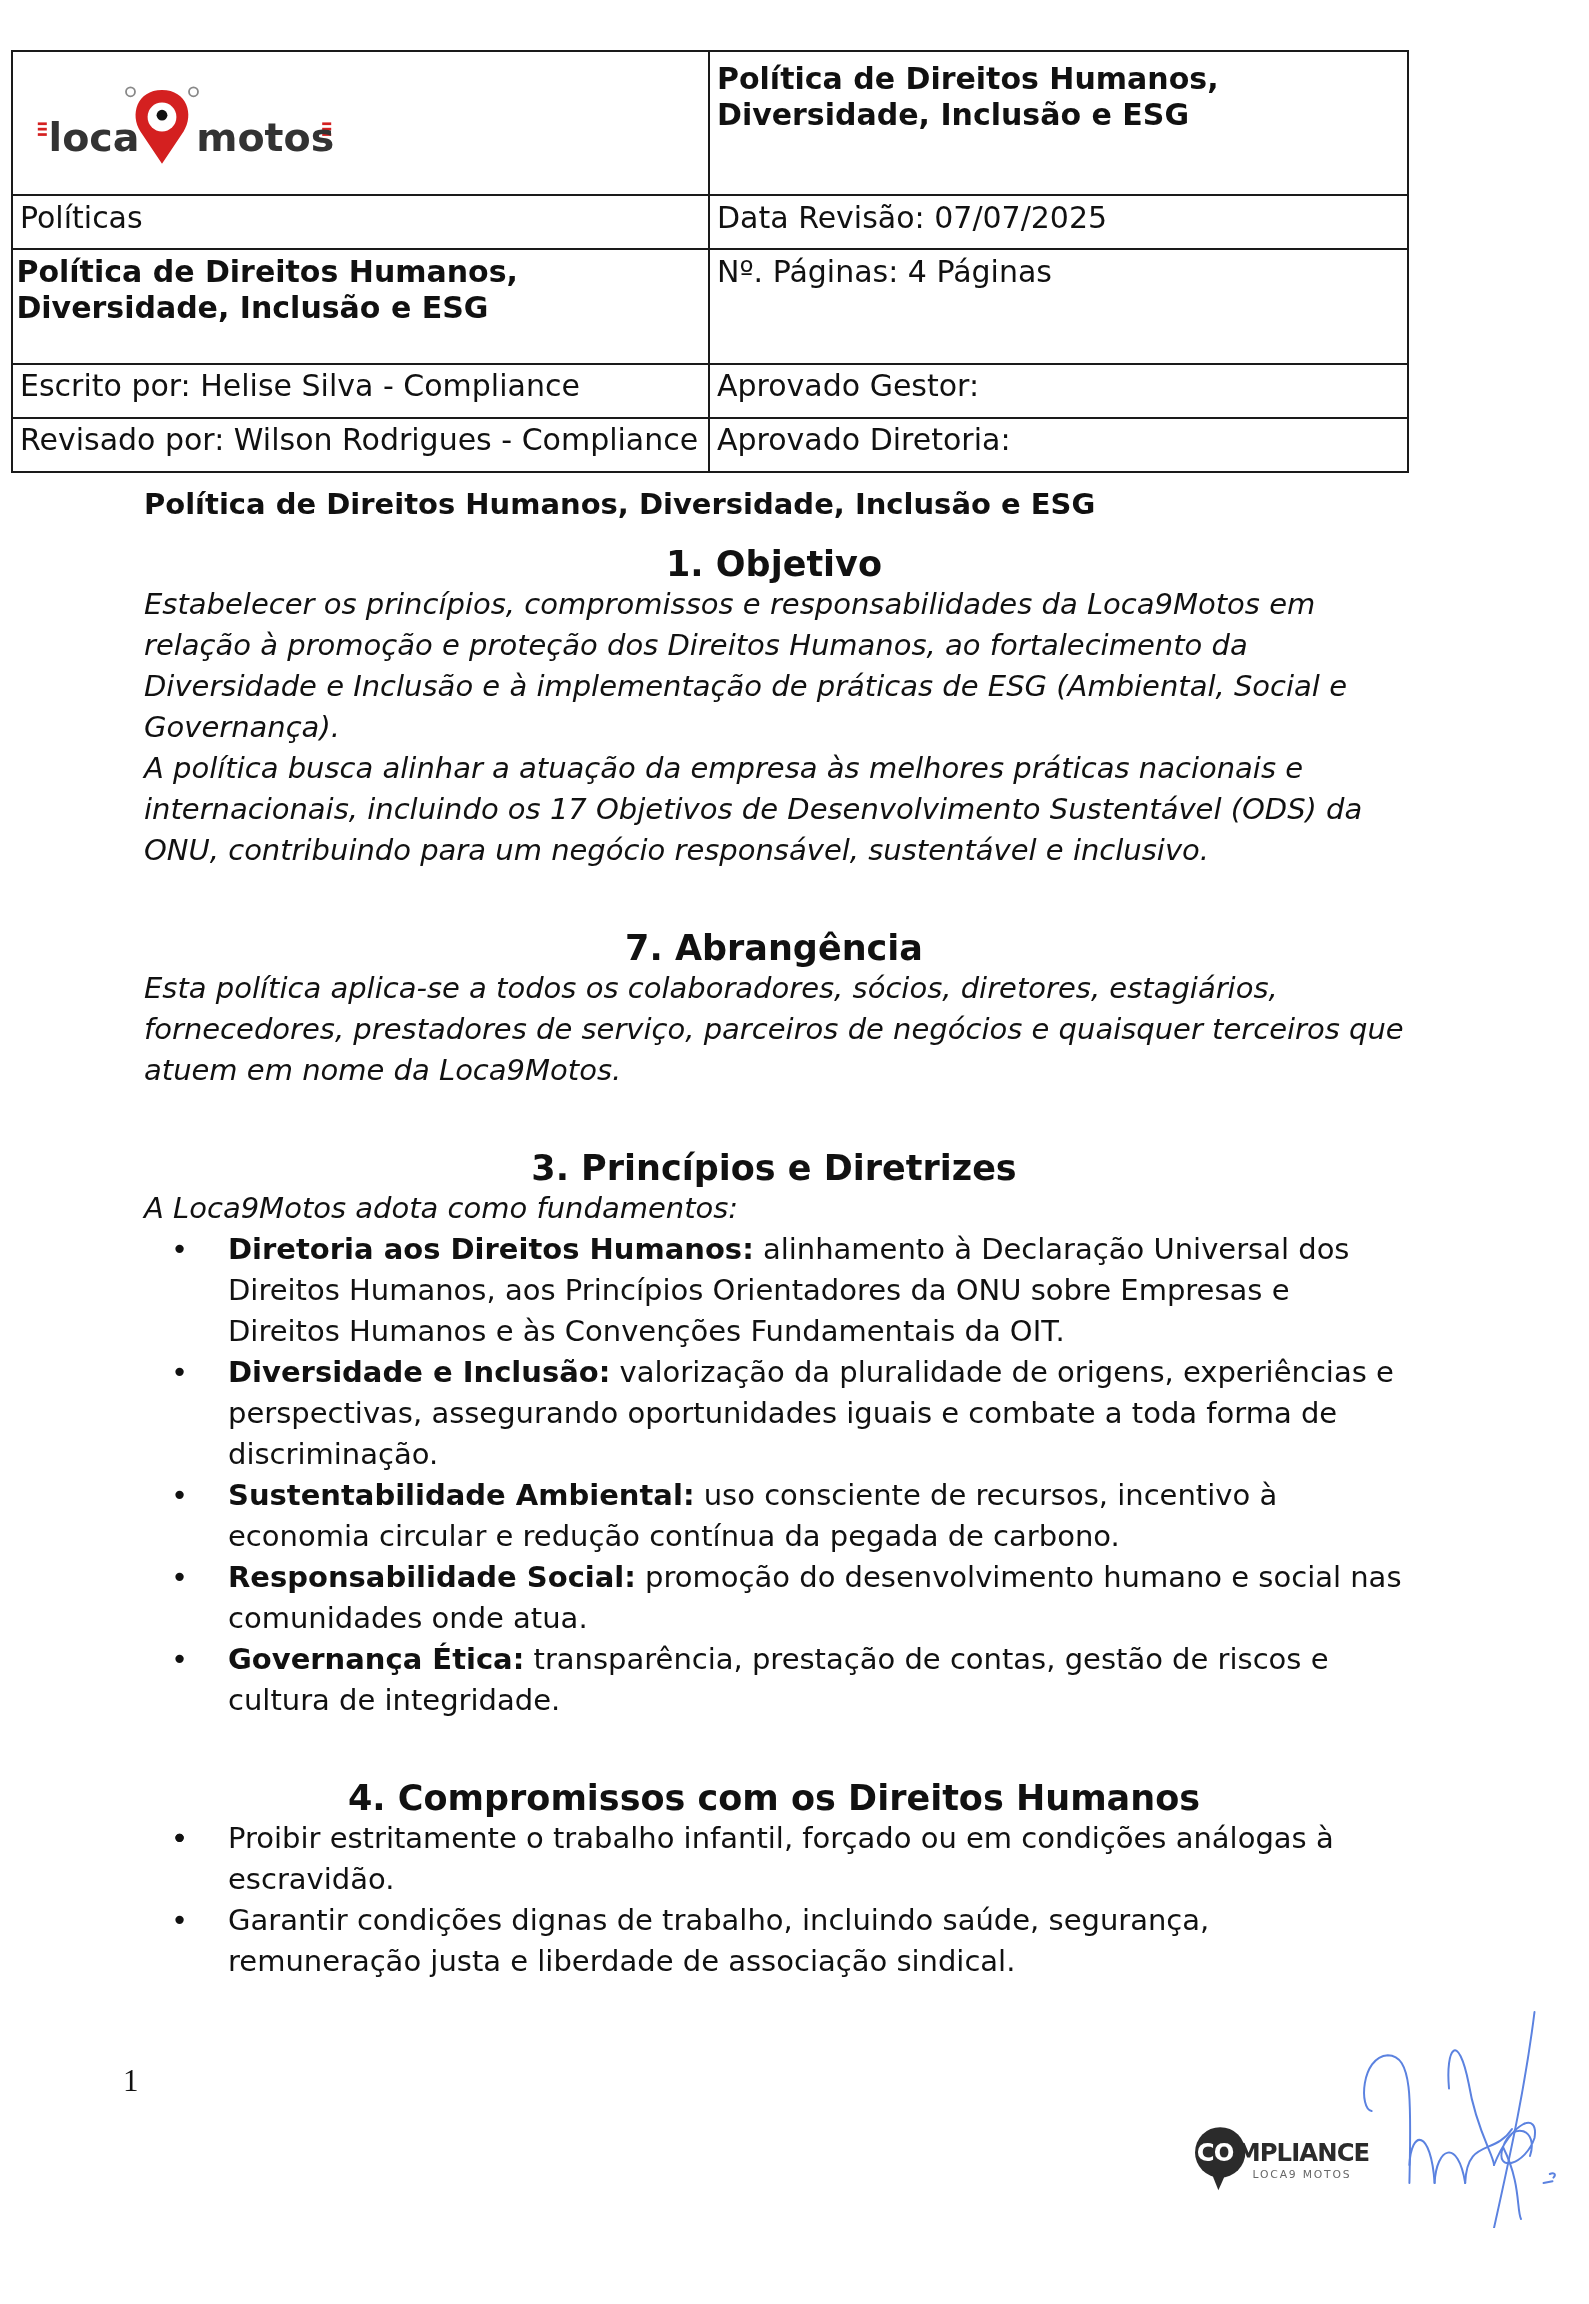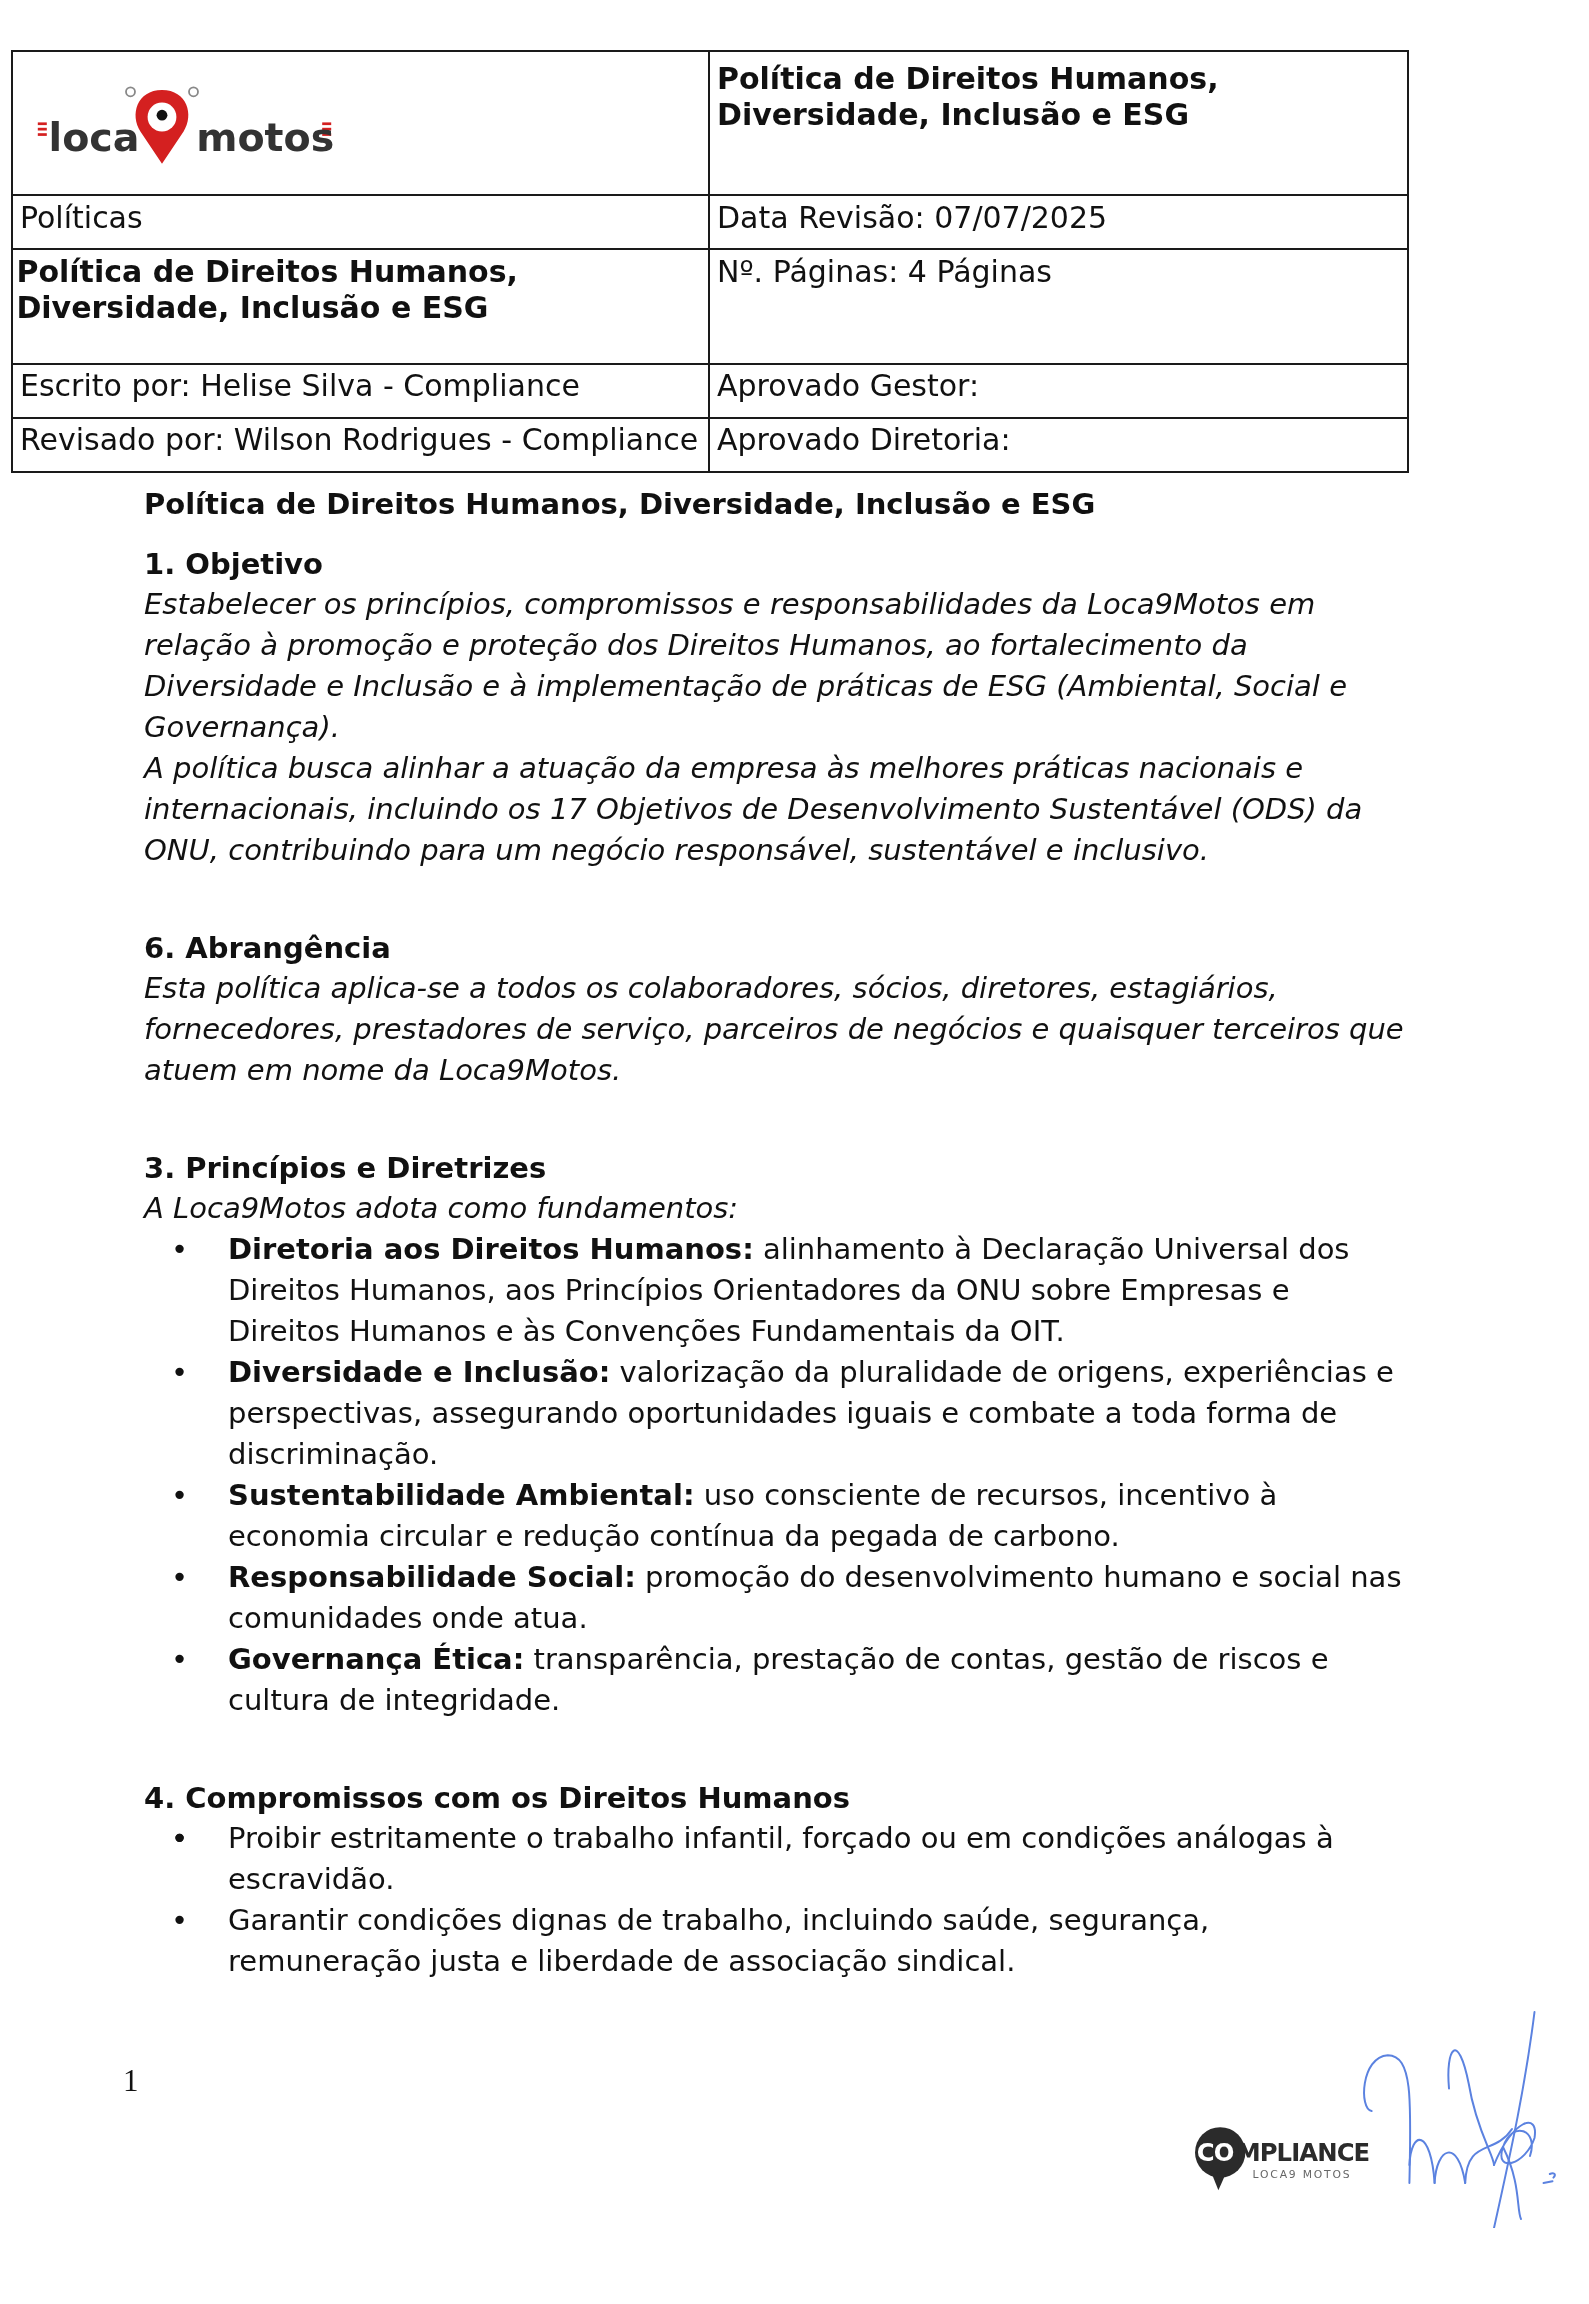--- a/index.html
+++ b/index.html
@@ -15,21 +15,21 @@
   .row2 td { height:45px; }
   .row3 td { height:105px; }
   .row4 td { height:45px; }
   .row5 td { height:45px; }
   .bold { font-weight:bold; }
   .hdr-title { font-weight:bold; font-size:30px; line-height:36px; padding-top:5.4px; }
   .logo { display:block; margin-top:25px; margin-left:16px; }
 
   .content { position:absolute; left:144px; top:484px; width:1260px; }
   .doc-title { font-weight:bold; font-size:29px; line-height:40px; margin:0 0 20px 0; }
-  .section-h { font-weight:bold; font-size:29px; line-height:40px; margin:0; }
+  .section-h { font-weight:bold; font-size:35px; line-height:40px; margin:0;text-align:center; }
   .para { font-size:29px; line-height:41px; margin:0;font-style:italic; }
   .gap { height:57px; }
   ul.bullets { list-style:none; margin:0; padding:0; }
   ul.bullets li { position:relative; padding-left:84px; font-size:29px; line-height:41px; }
   ul.bullets li .dot { position:absolute; left:27px; top:0; }
   ul.bullets li b { font-weight:bold; }
 
   .page-num { position:absolute; left:123px; top:2063px; font-family:"Liberation Serif", serif;
               font-size:31px; }
   .compliance-logo { position:absolute; left:1195px; top:2120px; }
@@ -94,21 +94,21 @@
 
   <section>
     <p class="section-h">1. Objetivo</p>
     <p class="para">Estabelecer os princípios, compromissos e responsabilidades da Loca9Motos em relação à promoção e proteção dos Direitos Humanos, ao fortalecimento da Diversidade e Inclusão e à implementação de práticas de ESG (Ambiental, Social e Governança).</p>
     <p class="para">A política busca alinhar a atuação da empresa às melhores práticas nacionais e internacionais, incluindo os 17 Objetivos de Desenvolvimento Sustentável (ODS) da ONU, contribuindo para um negócio responsável, sustentável e inclusivo.</p>
   </section>
 
   <div class="gap"></div>
 
   <section>
-    <p class="section-h">6. Abrangência</p>
+    <p class="section-h">7. Abrangência</p>
     <p class="para">Esta política aplica-se a todos os colaboradores, sócios, diretores, estagiários, fornecedores, prestadores de serviço, parceiros de negócios e quaisquer terceiros que atuem em nome da Loca9Motos.</p>
   </section>
 
   <div class="gap"></div>
 
   <section>
     <p class="section-h">3. Princípios e Diretrizes</p>
     <p class="para">A Loca9Motos adota como fundamentos:</p>
     <ul class="bullets">
       <li><span class="dot">•</span><b>Diretoria aos Direitos Humanos:</b><span> alinhamento à Declaração Universal dos Direitos Humanos, aos Princípios Orientadores da ONU sobre Empresas e Direitos Humanos e às Convenções Fundamentais da OIT.</span></li>

